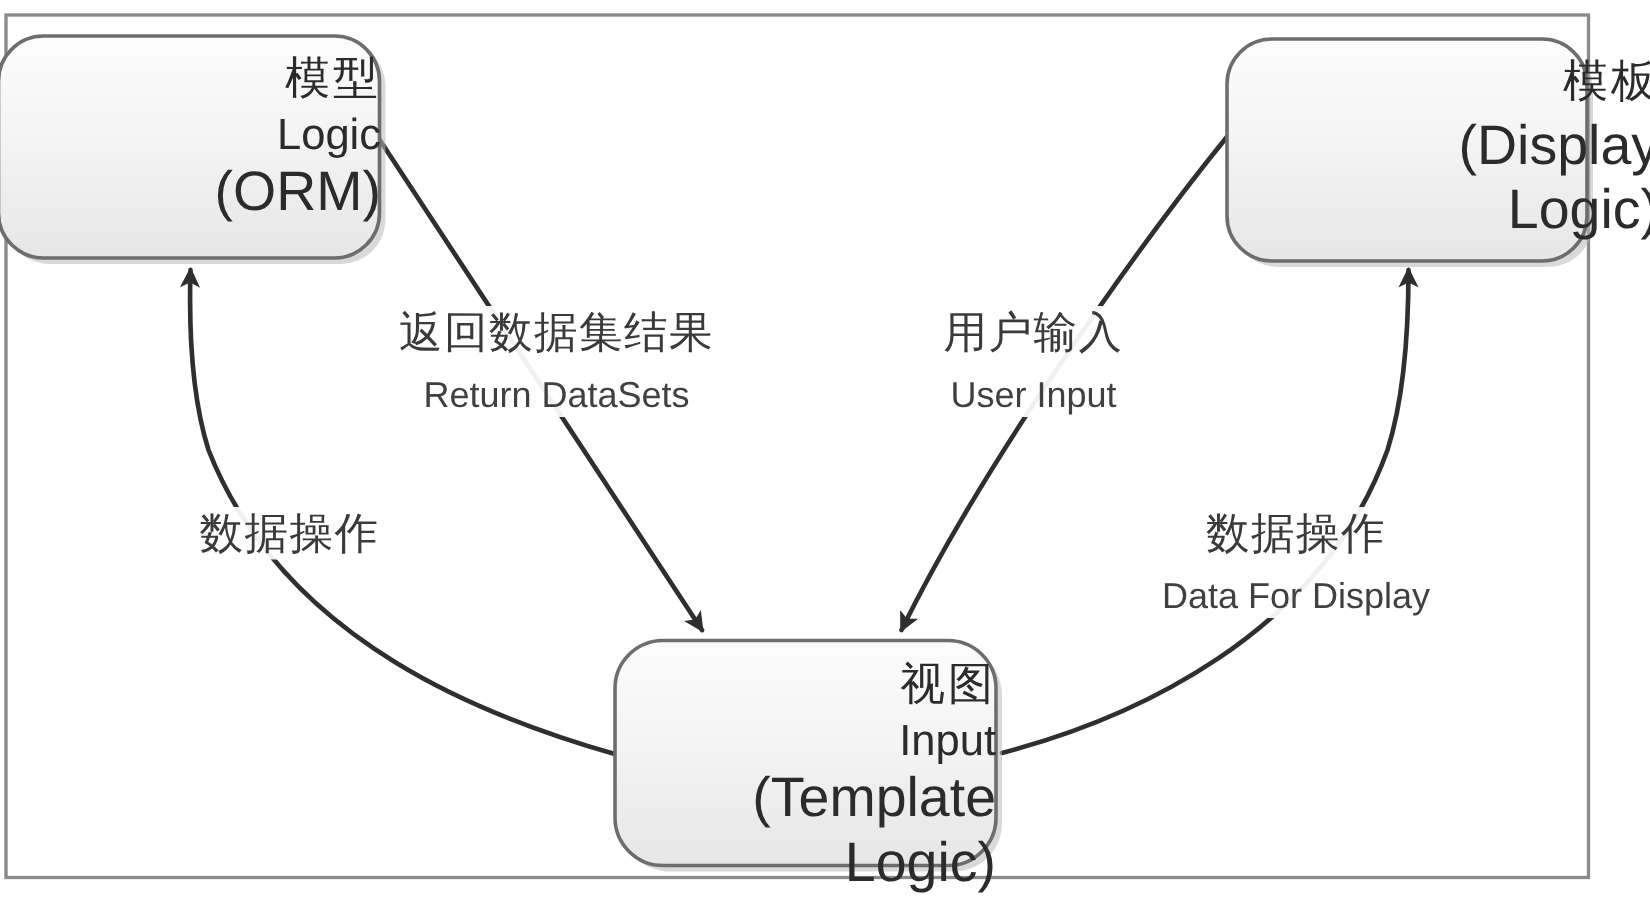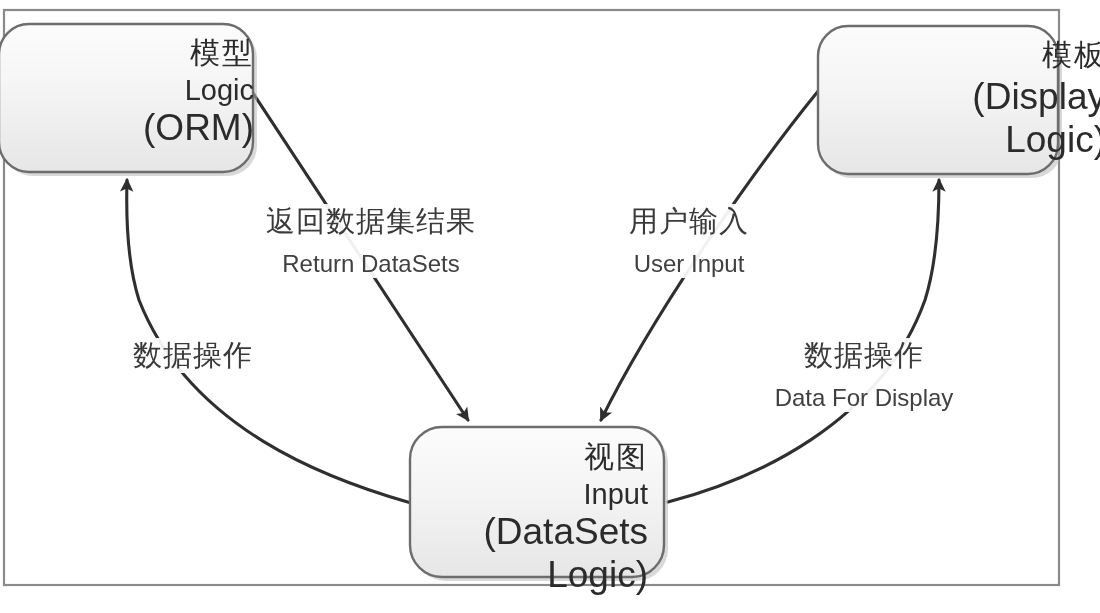--- a/index.html
+++ b/index.html
@@ -87,21 +87,21 @@
   }
   .edge-label .en {
     display: block;
     font-size: 24px;
     color: #404040;
     margin-top: 12px;
   }
   
   #node-model-text  { left: 4px;   top: 36px;  width: 250px; }
   #node-template-text { left: 818px; top: 38px;  width: 240px; padding-left: 48px; }
-  #node-view-text   { left: 396px; top: 440px; width: 252px; }
+  #node-view-text   { left: 412px; top: 440px; width: 252px; }
   
   #label-return-datasets { left: 247px; top: 204px; width: 240px; }
   #label-user-input      { left: 600px; top: 204px; width: 170px; }
   #label-crud            { left: 34px;  top: 338px; width: 310px; }
   #label-data-display    { left: 740px; top: 338px; width: 240px; }
 </style>
 </head>
 <body>
 
 <div id="diagram-root">
@@ -145,21 +145,21 @@
   </div>
 
   <div class="node-text" id="node-template-text">
     <span class="cn">模板</span>
     <span class="en2">(Display Logic)</span>
   </div>
 
   <div class="node-text" id="node-view-text">
     <span class="cn">视图</span>
     <span class="en">Input</span>
-    <span class="en2">(DataSets Logic)</span>
+    <span class="en2">(Template Logic)</span>
   </div>
 
   <div class="edge-label" id="label-return-datasets">
     <span class="cn">返回数据集结果</span>
     <span class="en">Return DataSets</span>
   </div>
 
   <div class="edge-label" id="label-user-input">
     <span class="cn">用户输入</span>
     <span class="en">User Input</span>

